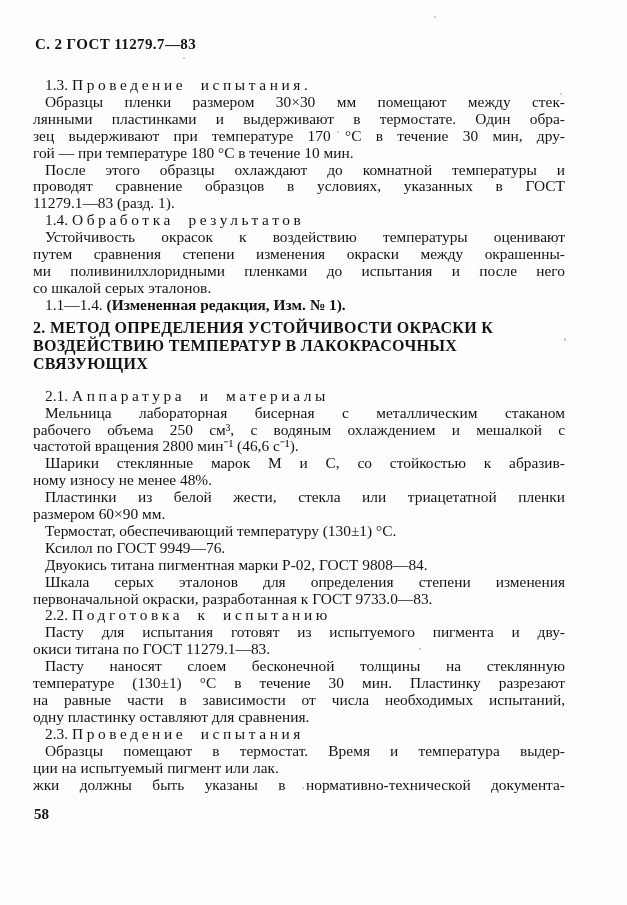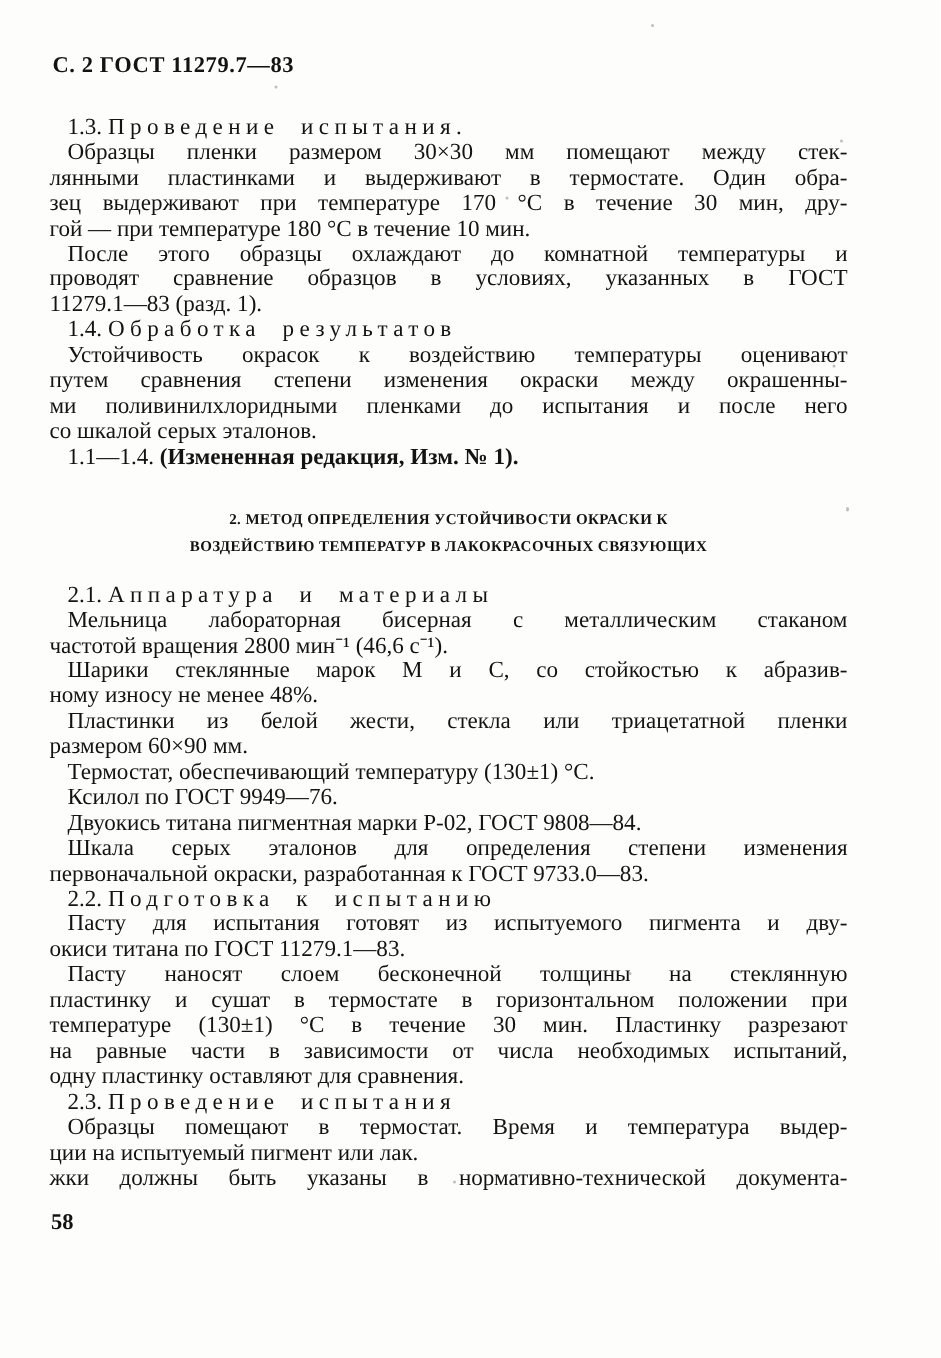--- a/index.html
+++ b/index.html
@@ -47,25 +47,24 @@
     text-indent: 12px;
     white-space: nowrap;
   }
   .clause .spaced {
     letter-spacing: 3.6px;
     word-spacing: 7px;
   }
   .amendment { text-indent: 12px; }
   .amendment-bold { font-weight: bold; }
   .section-heading {
-    text-align: center;
     font-weight: bold;
-    font-size: 10px;
+    font-size: 16px;
     line-height: 18px;
-    margin: 24px 0 15px 0;
+    margin: 5px 0 15px 0;
     letter-spacing: 0.3px;
   }
   .page-number {
     margin-top: 13px;
     margin-left: 1px;
     font-size: 15px;
     font-weight: bold;
   }
   .speck {
     position: absolute;
@@ -101,20 +100,21 @@
         <div class="line last">со шкалой серых эталонов.</div>
       </div>
       <div class="amendment"><span class="amendment-range">1.1—1.4.</span> <span class="amendment-bold">(Измененная редакция, Изм. № 1).</span></div>
       <div class="section-heading">
         <div class="section-line">2. МЕТОД ОПРЕДЕЛЕНИЯ УСТОЙЧИВОСТИ ОКРАСКИ К</div>
         <div class="section-line">ВОЗДЕЙСТВИЮ ТЕМПЕРАТУР В ЛАКОКРАСОЧНЫХ СВЯЗУЮЩИХ</div>
       </div>
       <div class="clause"><span class="clause-num">2.1.</span> <span class="spaced">Аппаратура и материалы</span></div>
       <div class="para">
         <div class="line first">Мельница лабораторная бисерная с металлическим стаканом</div>
+        <div class="line">рабочего объема 250 см³, с водяным охлаждением и мешалкой с</div>
         <div class="line last">частотой вращения 2800 мин⁻¹ (46,6 с⁻¹).</div>
       </div>
       <div class="para">
         <div class="line first">Шарики стеклянные марок М и С, со стойкостью к абразив-</div>
         <div class="line last">ному износу не менее 48%.</div>
       </div>
       <div class="para">
         <div class="line first">Пластинки из белой жести, стекла или триацетатной пленки</div>
         <div class="line last">размером 60×90 мм.</div>
       </div>
@@ -131,21 +131,20 @@
         <div class="line first">Шкала серых эталонов для определения степени изменения</div>
         <div class="line last">первоначальной окраски, разработанная к ГОСТ 9733.0—83.</div>
       </div>
       <div class="clause"><span class="clause-num">2.2.</span> <span class="spaced">Подготовка к испытанию</span></div>
       <div class="para">
         <div class="line first">Пасту для испытания готовят из испытуемого пигмента и дву-</div>
         <div class="line last">окиси титана по ГОСТ 11279.1—83.</div>
       </div>
       <div class="para">
         <div class="line first">Пасту наносят слоем бесконечной толщины на стеклянную</div>
-        <div class="line">пластинку и сушат в термостате в горизонтальном положении при</div>
         <div class="line">температуре (130±1) °С в течение 30 мин. Пластинку разрезают</div>
         <div class="line">на равные части в зависимости от числа необходимых испытаний,</div>
         <div class="line last">одну пластинку оставляют для сравнения.</div>
       </div>
       <div class="clause"><span class="clause-num">2.3.</span> <span class="spaced">Проведение испытания</span></div>
       <div class="para">
         <div class="line first">Образцы помещают в термостат. Время и температура выдер-</div>
         <div class="line last">ции на испытуемый пигмент или лак.</div>
         <div class="line">жки должны быть указаны в нормативно-технической документа-</div>
       </div>

